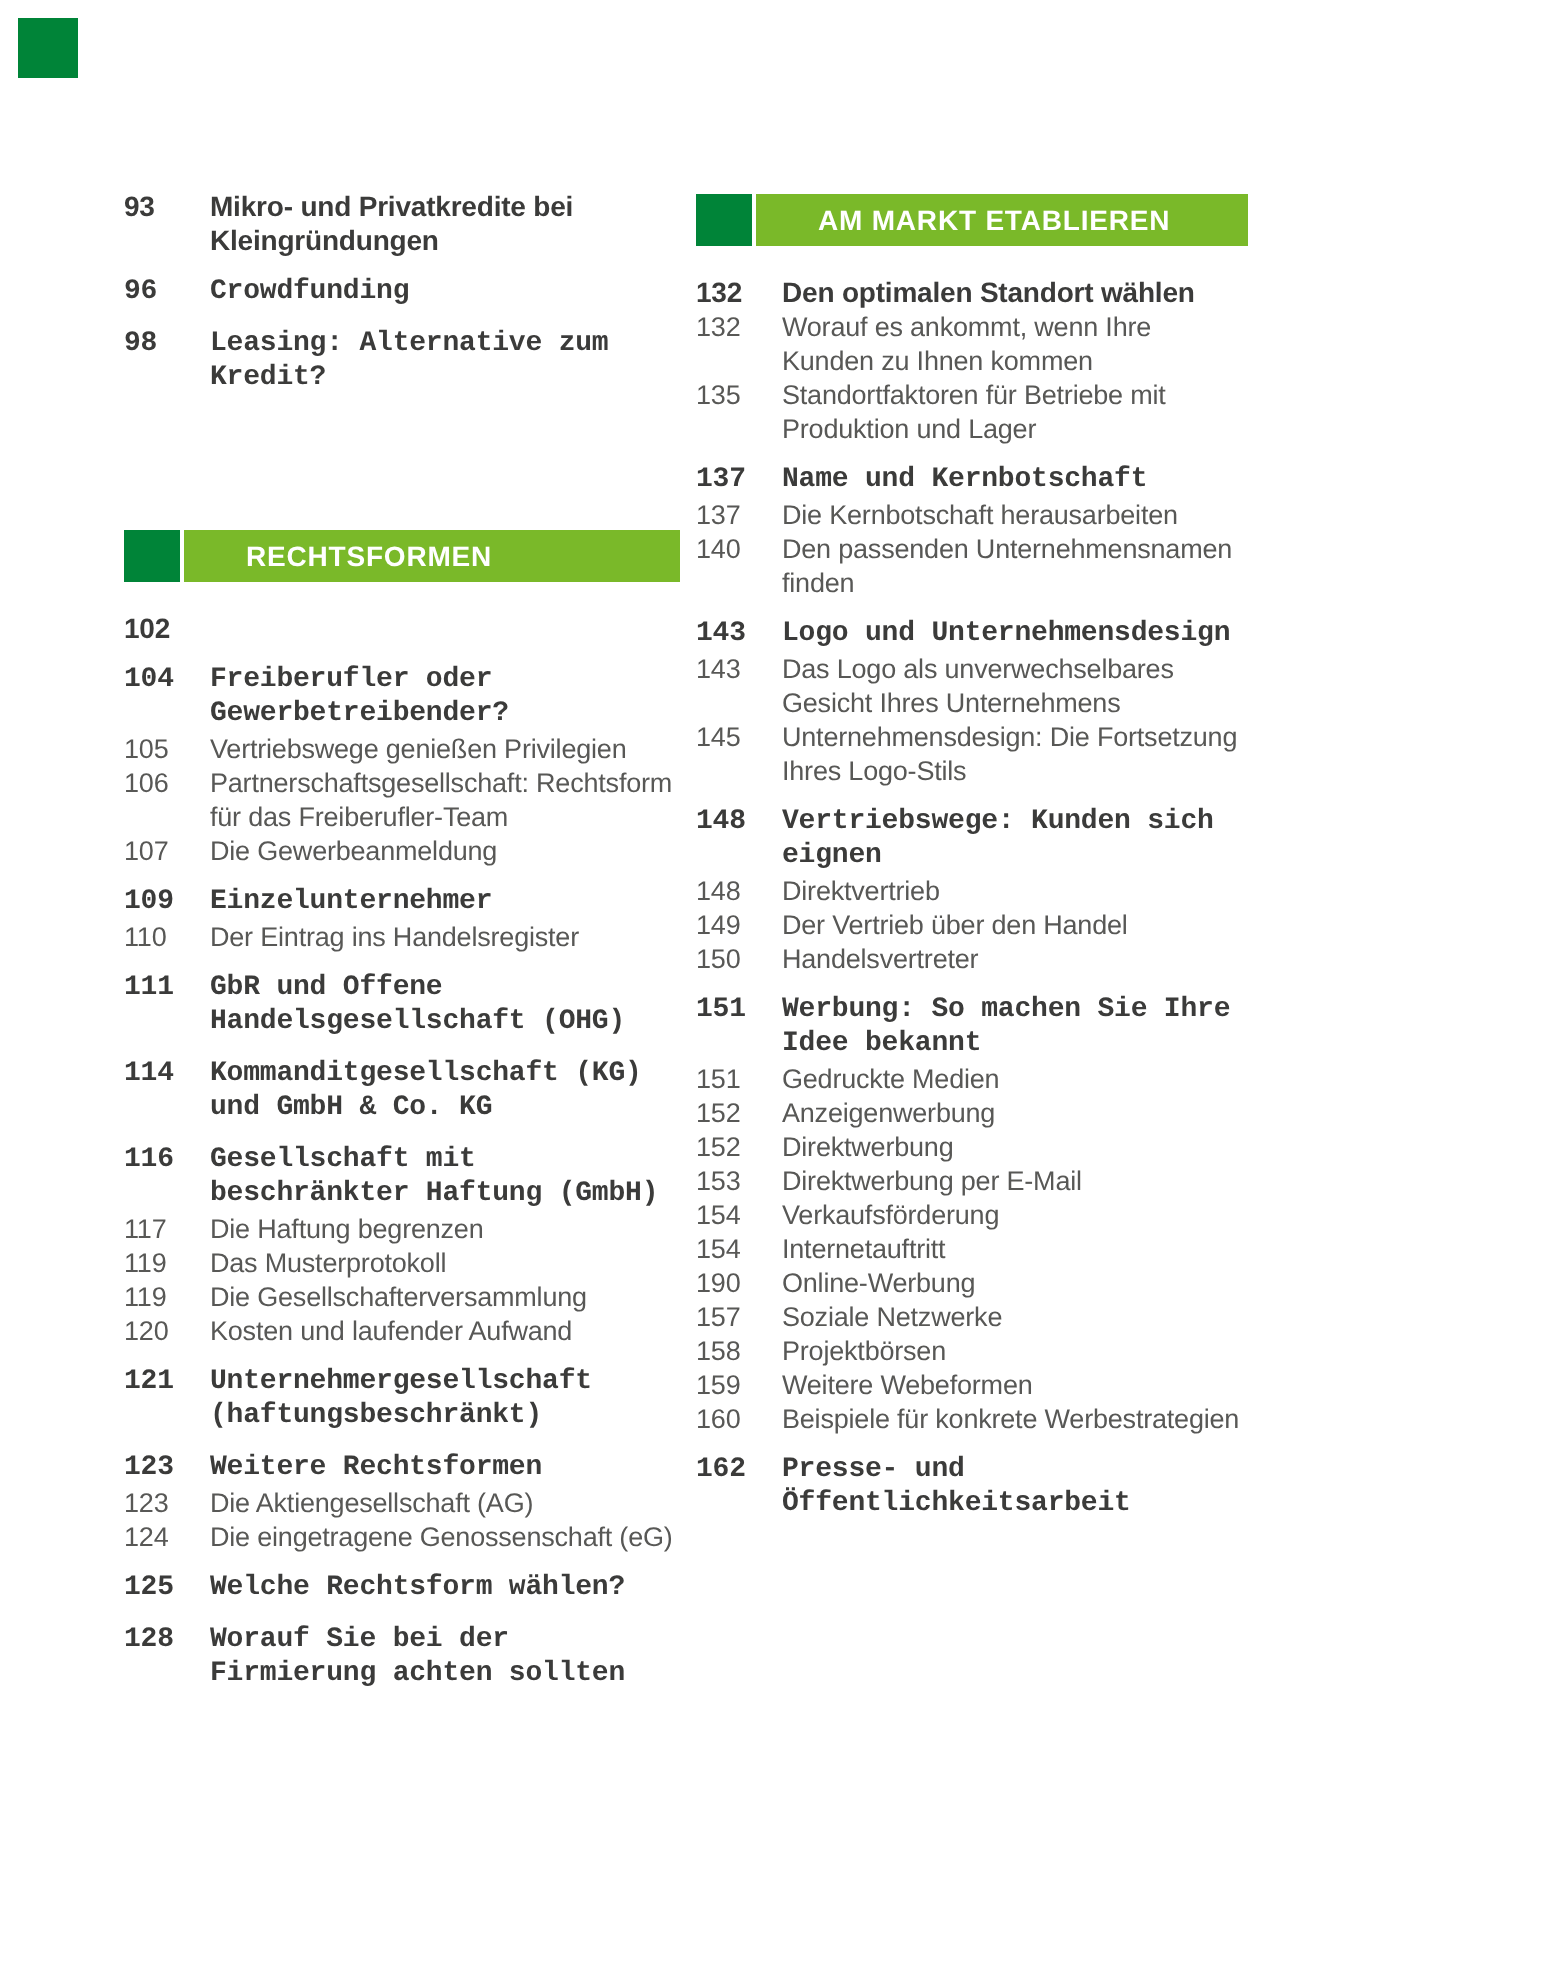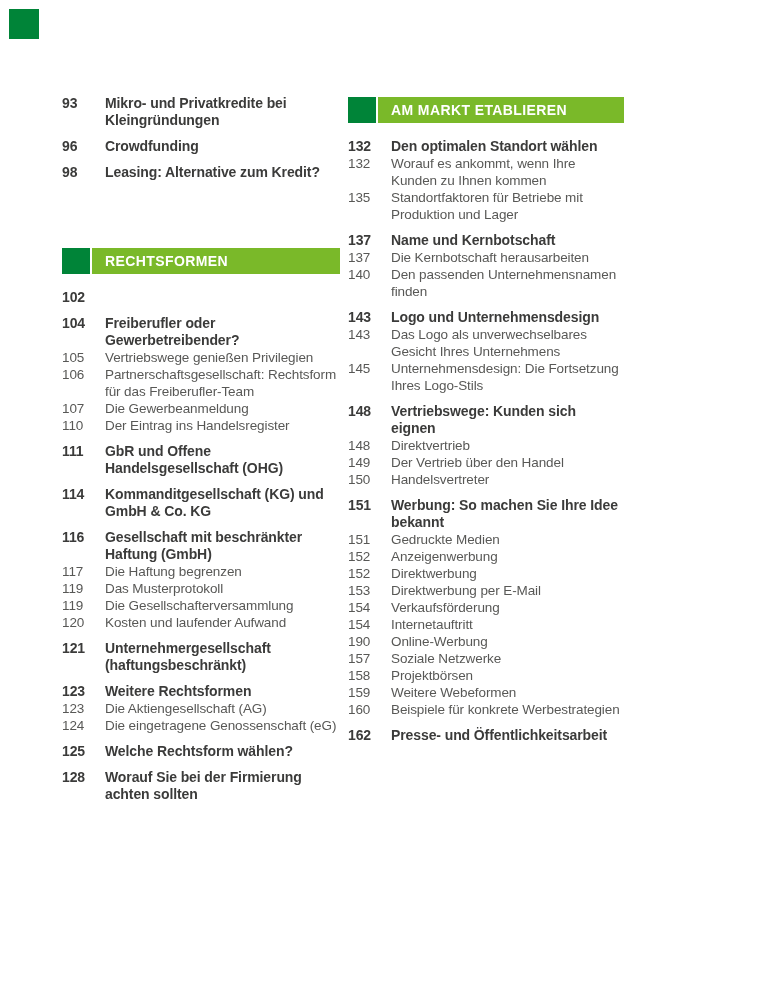--- a/index.html
+++ b/index.html
@@ -35,21 +35,21 @@
     width: 28px;
     flex: none;
     background: var(--dark-green, #008438);
     margin-right: 2px;
   }
   .hdr-bar {
     flex: 1;
     background: var(--bright-green, #7ab929);
     display: flex;
     align-items: center;
-    padding-left: 13px;
+    padding-left: 31px;
   }
   .hdr-label {
     color: var(--header-text, #ffffff);
     font-weight: 700;
     font-size: 14px;
     letter-spacing: 0.4px;
     white-space: nowrap;
   }
 
   
@@ -66,21 +66,21 @@
     width: 27px;
     flex: none;
     margin-right: 16px;
   }
   .toc-row .title { flex: 1; }
   .toc-row.bold {
     font-weight: 700;
     font-size: 14px;
     color: var(--bold-text, #3b3b3a);
   }
-  .toc-block .toc-row.bold:not(:first-child) { margin-top: 9px; }
+  .toc-block .toc-row.bold:not(:first-child) { margin-top: 9px; font-family: Liberation Mono, monospace; }
 </style>
 </head>
 <body>
 
 <div class="page">
   <div class="corner-square"></div>
   <div class="col" id="col-left">
       <div class="toc-block">
         <div class="toc-row bold">
           <span class="num">93</span>
@@ -113,20 +113,24 @@
           <span class="num">105</span>
           <span class="title">Vertriebswege genießen Privilegien</span>
         </div>
         <div class="toc-row">
           <span class="num">106</span>
           <span class="title">Partnerschaftsgesellschaft: Rechtsform für das Freiberufler-Team</span>
         </div>
         <div class="toc-row">
           <span class="num">107</span>
           <span class="title">Die Gewerbeanmeldung</span>
+        </div>
+        <div class="toc-row bold">
+          <span class="num">109</span>
+          <span class="title">Einzelunternehmer</span>
         </div>
         <div class="toc-row">
           <span class="num">110</span>
           <span class="title">Der Eintrag ins Handelsregister</span>
         </div>
         <div class="toc-row bold">
           <span class="num">111</span>
           <span class="title">GbR und Offene Handelsgesellschaft (OHG)</span>
         </div>
         <div class="toc-row bold">

